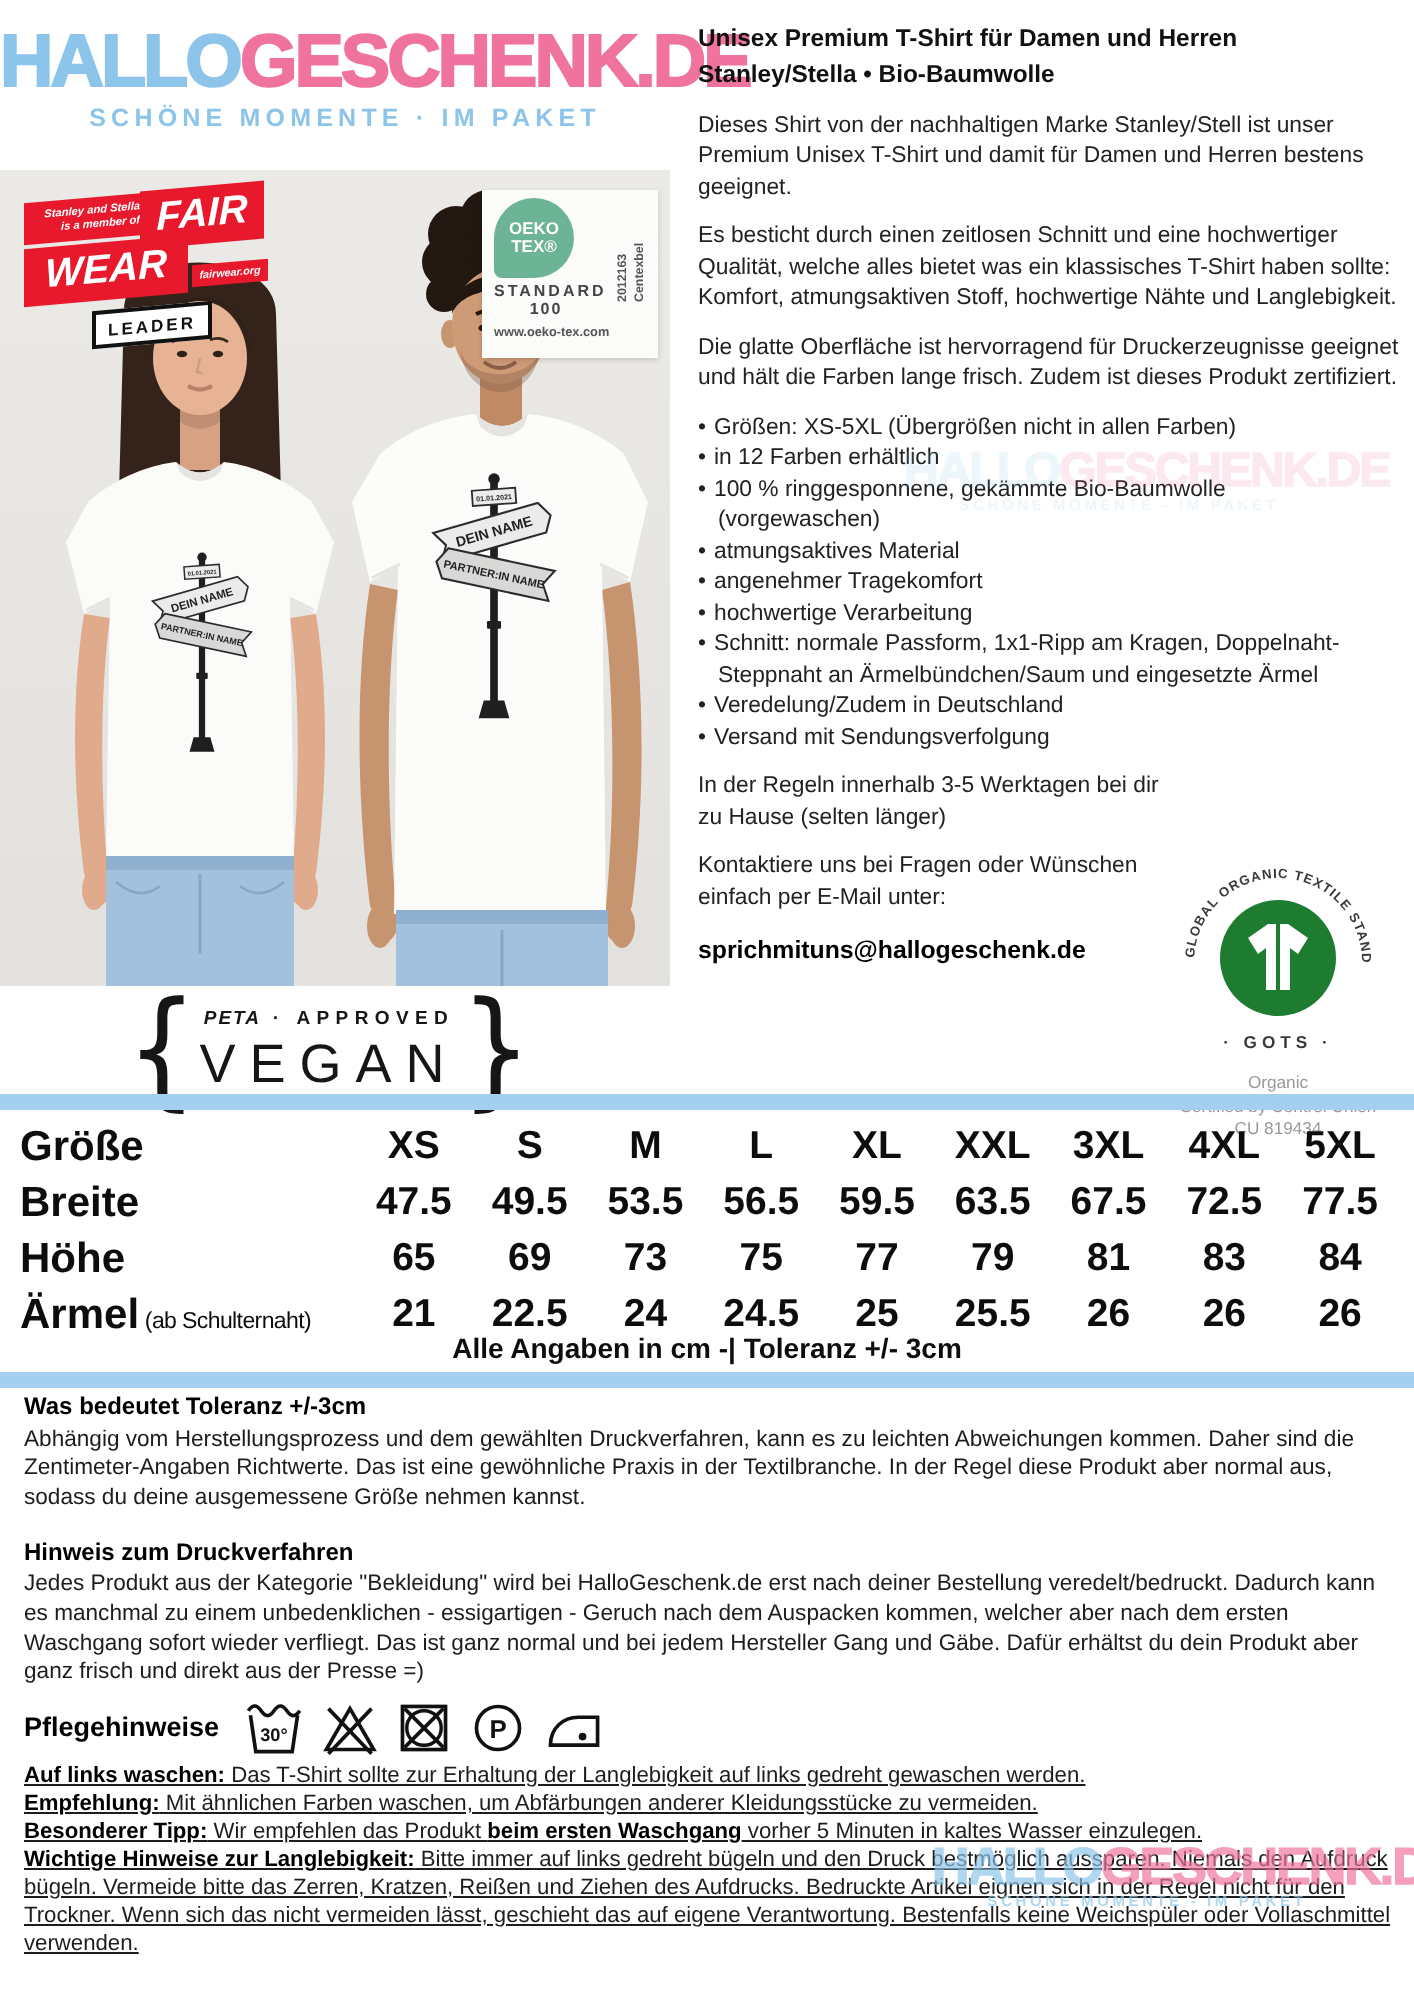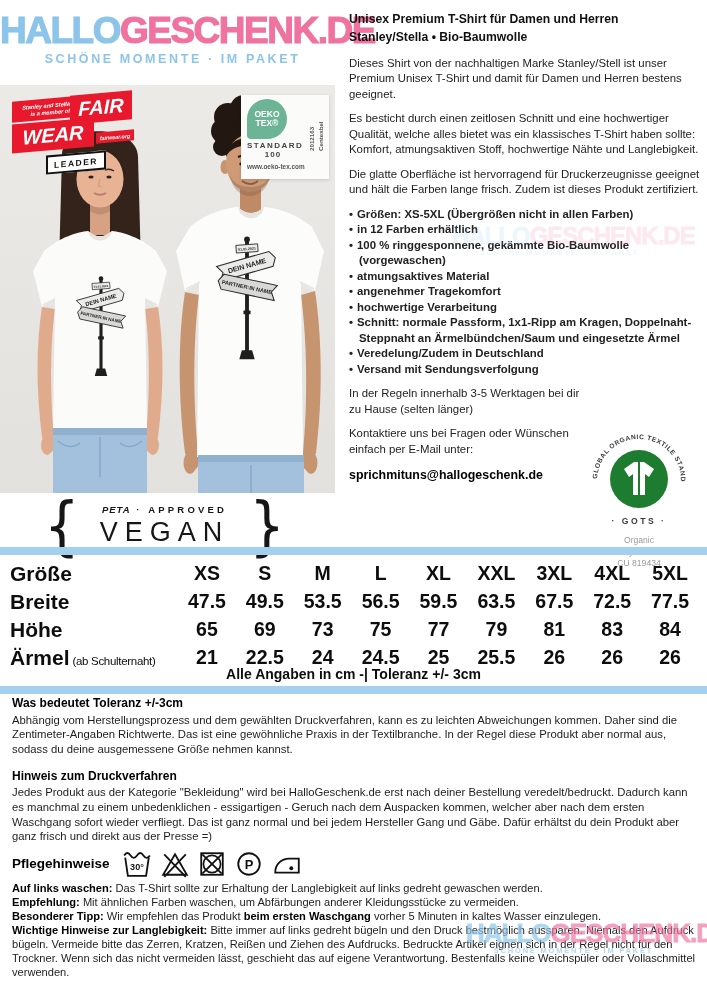--- a/index.html
+++ b/index.html
@@ -33,29 +33,29 @@
            display:flex;flex-direction:column;align-items:center;justify-content:center;
            font-size:8.5px;font-weight:bold;line-height:1.05;}
   .ot-cert{margin-left:auto;display:flex;align-items:flex-start;height:52px;}
   .ot-cert span{writing-mode:vertical-rl;transform:rotate(180deg);font-size:6.2px;font-weight:bold;color:#555;line-height:1.4;}
   .ot-standard{font-size:8px;font-weight:bold;letter-spacing:1.5px;color:#444;margin-top:2px;}
   .ot-100{font-size:8px;font-weight:bold;letter-spacing:1px;color:#444;text-align:center;width:52px;}
   .ot-url{font-size:6.4px;font-weight:bold;color:#555;margin-top:4px;}
   
   .vegan{position:absolute;left:62px;top:495px;width:205px;height:62px;display:flex;align-items:center;justify-content:center;color:#161616;}
   .vg-brace{font-size:56px;font-weight:400;line-height:1;transform:scaleY(1.15);font-family:"DejaVu Sans",sans-serif;}
-  .vg-mid{margin:0 20px;text-align:center;}
+  .vg-mid{margin:0 1px;text-align:center;}
   .vg-small{font-size:9.5px;font-weight:bold;letter-spacing:3.2px;}
   .vg-small .peta{font-style:italic;letter-spacing:1px;}
   .vg-large{font-size:27px;letter-spacing:7px;margin-top:2px;font-weight:400;}
   
   .right-col{position:absolute;left:349px;top:10px;width:353px;font-size:11.4px;line-height:1.36;color:#222;}
   .prod-title{font-size:12.2px;font-weight:bold;line-height:1.5;color:#111;}
   .right-col p{margin:9px 0 0 0;}
-  ul.bullets{list-style:none;margin:9px 10px 0 0;padding:0;font-weight:bold;}
+  ul.bullets{list-style:none;margin:9px 10px 0 0;padding:0;}
   ul.bullets li{padding-left:10px;}
   ul.bullets li::before{content:"•";margin-left:-10px;margin-right:4px;}
   .delivery,.contact{width:240px;}
   .email{font-size:12.4px;font-weight:bold;color:#000;margin-top:10px;display:inline-block;text-decoration:none;}
   .gots{position:absolute;left:576px;top:425px;width:126px;text-align:center;}
   .gots-caption{font-size:8.6px;color:#9a9a9a;line-height:1.35;margin-top:2px;}
   
   .bluebar{position:absolute;left:0;width:707px;height:8px;background:#a4d0f0;}
   .bar1{top:547px;} .bar2{top:686px;}
   
@@ -67,21 +67,21 @@
   .table-note{position:absolute;left:0;top:666px;width:707px;text-align:center;
               font-size:14px;font-weight:bold;color:#0d0d0d;}
   
   .bottom{position:absolute;left:12px;top:696px;width:688px;font-size:11.3px;line-height:1.3;color:#1d1d1d;}
   .b-head{font-size:12px;font-weight:bold;color:#000;}
   .bottom p{margin:1px 0 0 0;}
   .gap{height:12px;}
   .care-row{display:flex;align-items:center;margin:5px 0 3px 0;height:30px;}
   .care-row .b-head{font-size:13.5px;margin-right:12px;text-align:center;}
   .care-row svg{margin-right:9px;}
-  .care-lines div{margin:0;line-height:1.26;font-size:11.1px;}
+  .care-lines div{margin:0;line-height:1.26;font-size:11.1px;text-decoration:underline;}
   .care-lines b{color:#000;}
   
   .watermark{position:absolute;text-align:center;pointer-events:none;line-height:1;}
   .wm-big{font-weight:bold;letter-spacing:-1px;-webkit-text-stroke:0.8px;white-space:nowrap;}
   .wm-big .hallo{color:#8cc5e9;} .wm-big .geschenk{color:#f0739f;}
   .wm-tag{font-size:7.5px;font-weight:bold;letter-spacing:1.8px;color:#8cc5e9;margin-top:1px;}
   .wm-bottom{left:466px;top:920px;width:215px;opacity:0.68;}
   .wm-bottom .wm-big{font-size:26px;}
   .wm-top{left:452px;top:224px;width:215px;opacity:0.15;}
   .wm-top .wm-big{font-size:24px;}

